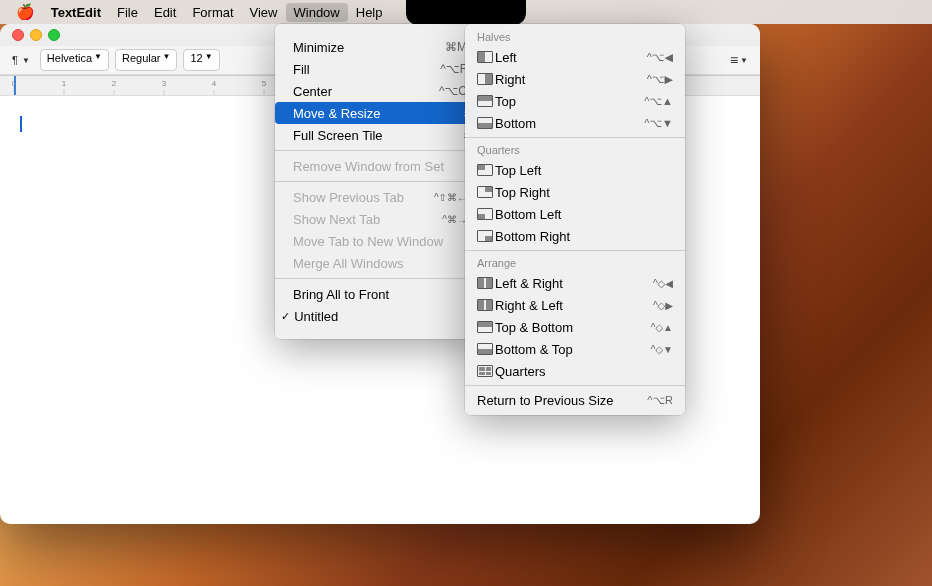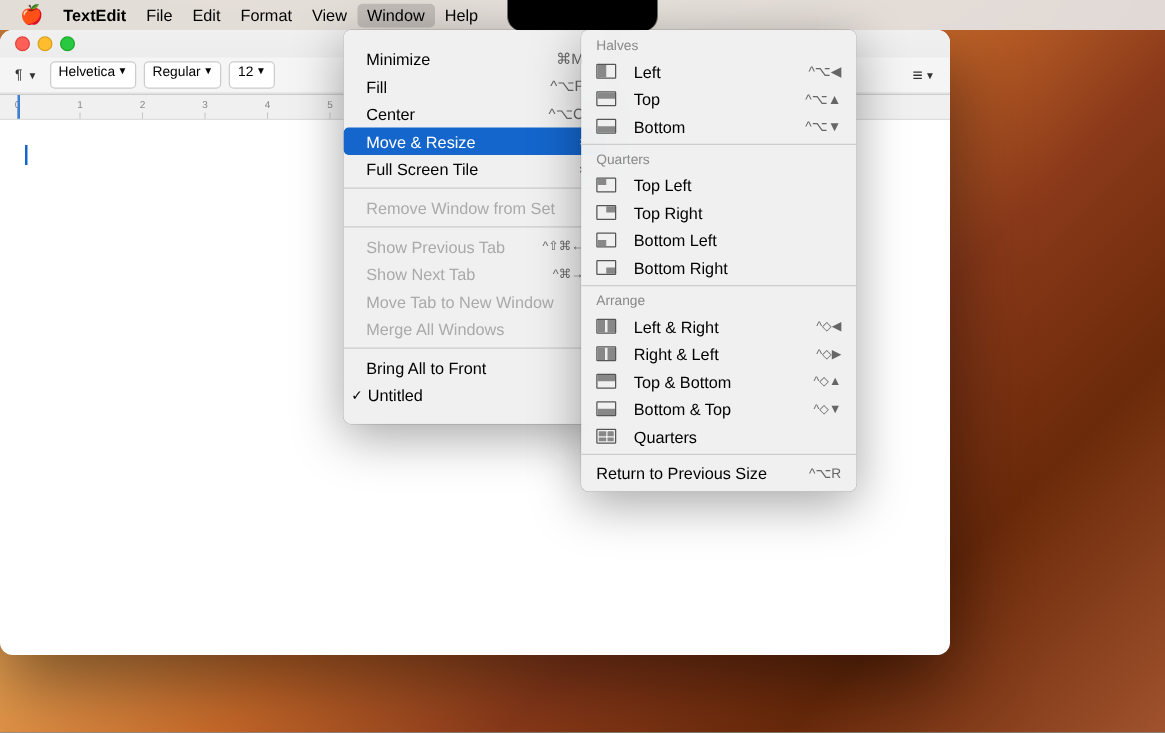--- a/index.html
+++ b/index.html
@@ -260,21 +260,21 @@
       display: flex;
       align-items: center;
       justify-content: space-between;
       color: #000;
       height: 22px;
     }
 
     .submenu-item .item-left {
       display: flex;
       align-items: center;
-      gap: 14px;
+      gap: 2px;
     }
 
     .submenu-item .shortcut {
       color: #666;
       font-size: 11px;
       display: flex;
       align-items: center;
       gap: 1px;
     }
 
@@ -549,20 +549,27 @@
   <div class="submenu-header">Halves</div>
 
   <div class="submenu-item">
     <div class="item-left">
       <div class="win-icon left-half"></div>
       <span>Left</span>
     </div>
     <span class="shortcut">^⌥◀</span>
   </div>
 
+  <div class="submenu-item">
+    <div class="item-left">
+      <div class="win-icon right-half"></div>
+      <span>Right</span>
+    </div>
+    <span class="shortcut">^⌥▶</span>
+  </div>
 
   <div class="submenu-item">
     <div class="item-left">
       <div class="win-icon top-half"></div>
       <span>Top</span>
     </div>
     <span class="shortcut">^⌥▲</span>
   </div>
 
   <div class="submenu-item">

